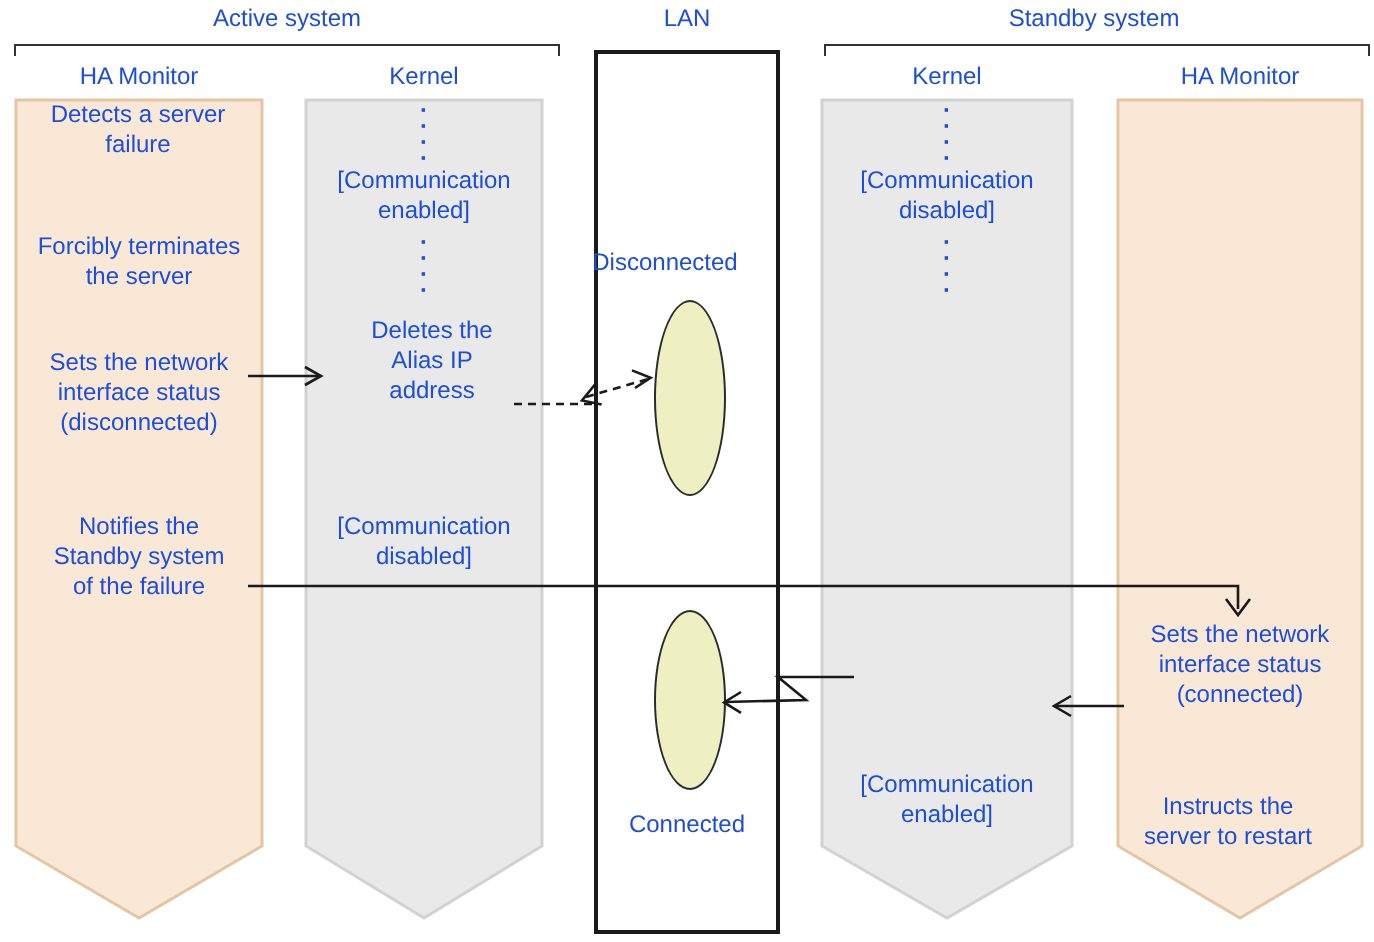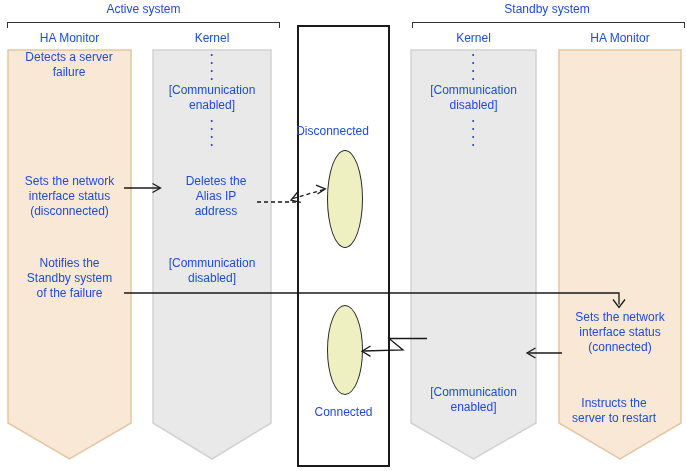--- a/index.html
+++ b/index.html
@@ -36,20 +36,21 @@
   .arrows{position:absolute;left:0;top:0;z-index:3;pointer-events:none;}
   .arrows path{stroke:var(--line);stroke-width:1.3;fill:none;}
   .arrows path.dash{stroke-dasharray:4 3;}
 </style>
 </head>
 <body>
 
 <div class="stage">
 
   <div class="lbl" style="left:7px;top:2px;width:273px">Active system</div>
+  <div class="lbl" style="left:297px;top:2px;width:93px">LAN</div>
   <div class="lbl" style="left:410px;top:2px;width:274px">Standby system</div>
 
   <div class="bracket" style="left:7px;top:22px;width:271px"></div>
   <div class="bracket" style="left:412px;top:22px;width:271px"></div>
 
   <div class="hdr" style="left:7px;top:31px;width:125px">HA Monitor</div>
   <div class="hdr" style="left:152px;top:31px;width:120px">Kernel</div>
   <div class="hdr" style="left:410px;top:31px;width:127px">Kernel</div>
   <div class="hdr" style="left:558px;top:31px;width:124px">HA Monitor</div>
 
@@ -67,38 +68,40 @@
   </svg>
 
   <div class="lanbox"></div>
   <div class="ellipse" style="left:327px;top:150px;width:36px;height:98px"></div>
   <div class="ellipse" style="left:327px;top:305px;width:36px;height:90px"></div>
   <div class="txt z2" style="left:283px;top:124px;width:99px">Disconnected</div>
   <div class="txt z2" style="left:297px;top:405px;width:93px">Connected</div>
 
   <div class="txt z2" style="left:7px;top:50px;width:124px">Detects a server
 failure</div>
+  <div class="txt z2" style="left:7px;top:116px;width:125px">Forcibly terminates
+the server</div>
   <div class="txt z2" style="left:7px;top:174px;width:125px">Sets the network
 interface status
 (disconnected)</div>
   <div class="txt z2" style="left:7px;top:256px;width:125px">Notifies the
 Standby system
 of the failure</div>
 
   <div class="dots" style="left:152px;top:51px;width:120px">·
 ·
 ·
 ·</div>
   <div class="txt z2" style="left:152px;top:83px;width:120px">[Communication
 enabled]</div>
   <div class="dots" style="left:152px;top:117px;width:120px">·
 ·
 ·
 ·</div>
-  <div class="txt z2" style="left:152px;top:174px;width:128px">Deletes the
+  <div class="txt z2" style="left:152px;top:158px;width:128px">Deletes the
 Alias IP
 address</div>
   <div class="txt z2" style="left:152px;top:256px;width:120px">[Communication
 disabled]</div>
 
   <div class="dots" style="left:410px;top:51px;width:127px">·
 ·
 ·
 ·</div>
   <div class="txt z2" style="left:410px;top:83px;width:127px">[Communication

